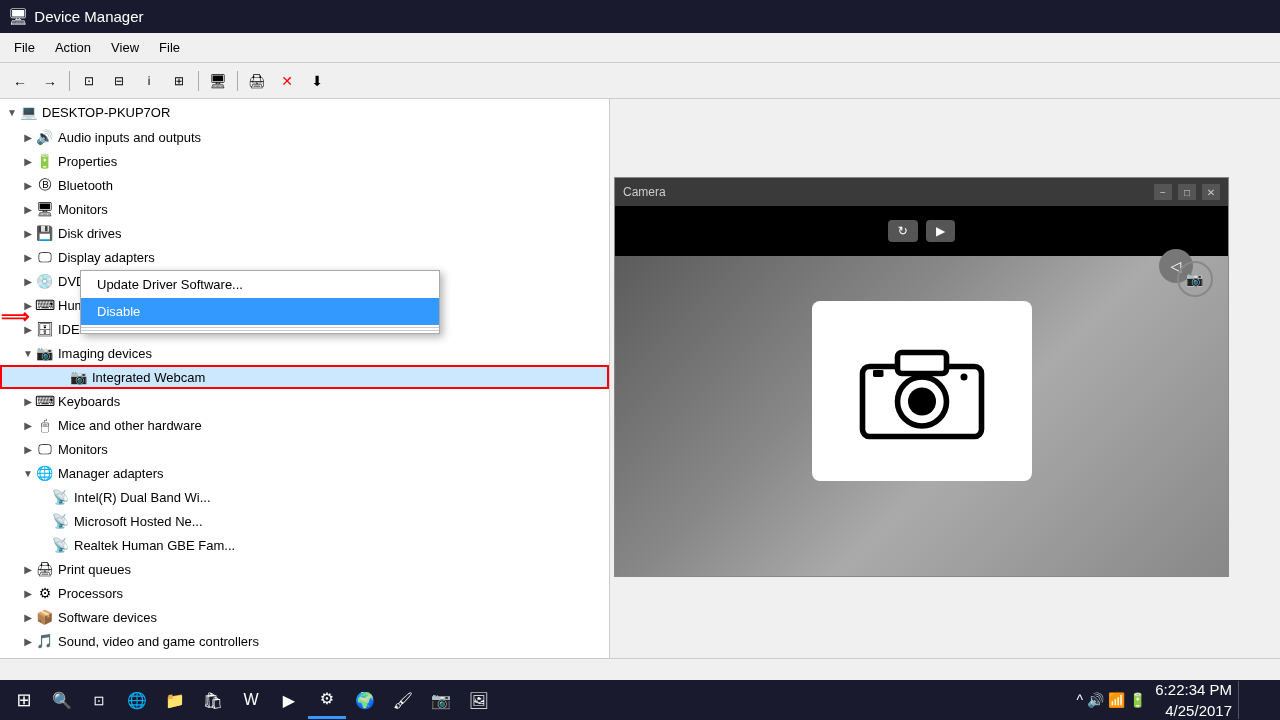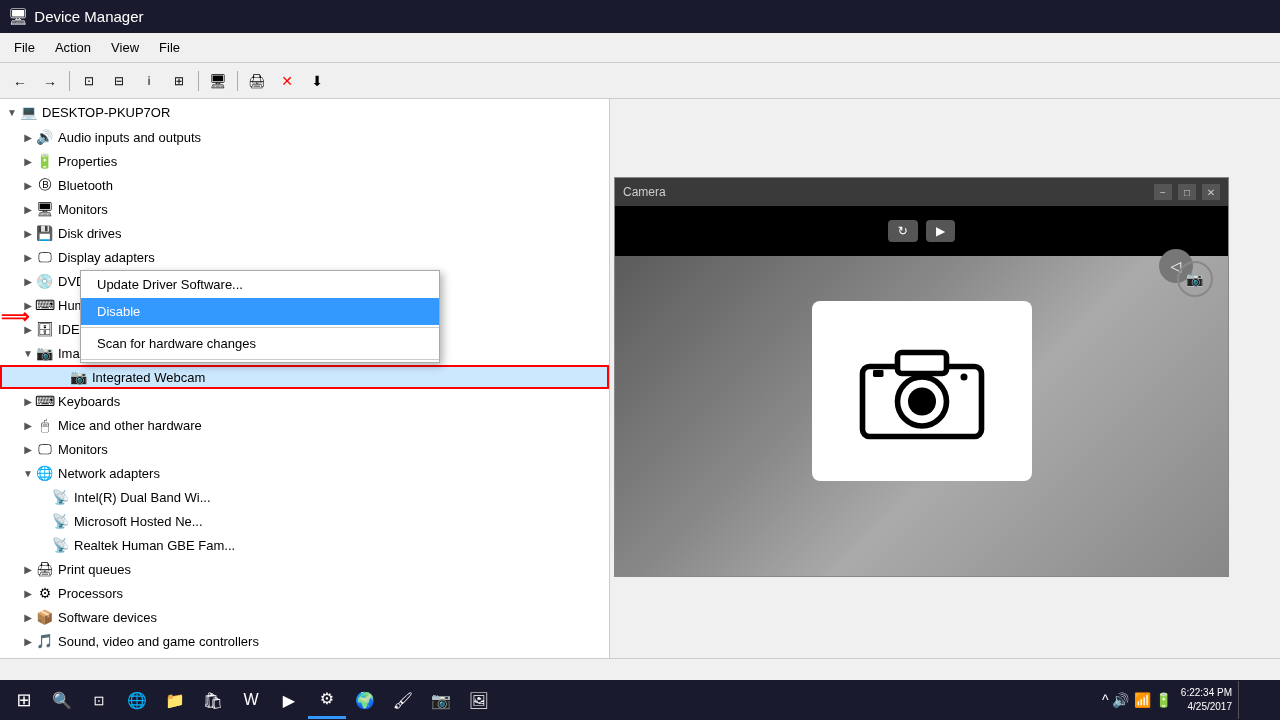--- a/index.html
+++ b/index.html
@@ -306,21 +306,21 @@
       display: flex;
       align-items: center;
       gap: 4px;
       color: white;
       font-size: 11px;
       padding: 0 8px;
     }
     .tray-icon { font-size: 14px; }
     .taskbar-clock {
       color: white;
-      font-size: 10px;
+      font-size: 15px;
       text-align: right;
       padding-right: 6px;
       line-height: 1.4;
     }
 
     
     .status-bar {
       position: absolute;
       bottom: 40px;
       left: 0;
@@ -462,21 +462,21 @@
 
     <div class="tree-item indent1">
       <span class="chevron right"></span>
       <span class="item-icon">🖵</span>
       <span>Monitors</span>
     </div>
 
     <div class="tree-item indent1">
       <span class="chevron down"></span>
       <span class="item-icon">🌐</span>
-      <span>Network adapters</span>
+      <span>Manager adapters</span>
     </div>
     <div class="tree-item indent2">
       <span class="chevron" style="width:16px"></span>
       <span class="item-icon">📡</span>
       <span>Intel(R) Dual Band Wi...</span>
     </div>
     <div class="tree-item indent2">
       <span class="chevron" style="width:16px"></span>
       <span class="item-icon">📡</span>
       <span>Microsoft Hosted Ne...</span>
@@ -517,21 +517,20 @@
 </div>
 
 <div class="context-menu">
   <div class="context-menu-item">Update Driver Software...</div>
   <div class="context-menu-item highlighted">
     <span>Disable</span>
     
     <span style="position:absolute;left:-80px;color:red;font-size:20px;font-weight:bold;">⟹</span>
   </div>
   <div class="context-menu-separator"></div>
-  <div class="context-menu-item">Scan for hardware changes</div>
   <div class="context-menu-separator"></div>
 </div>
 
 <div class="camera-window">
   <div class="camera-title-bar">
     <span>Camera</span>
     <div class="camera-title-buttons">
       <button class="cam-btn">−</button>
       <button class="cam-btn">□</button>
       <button class="cam-btn">✕</button>

